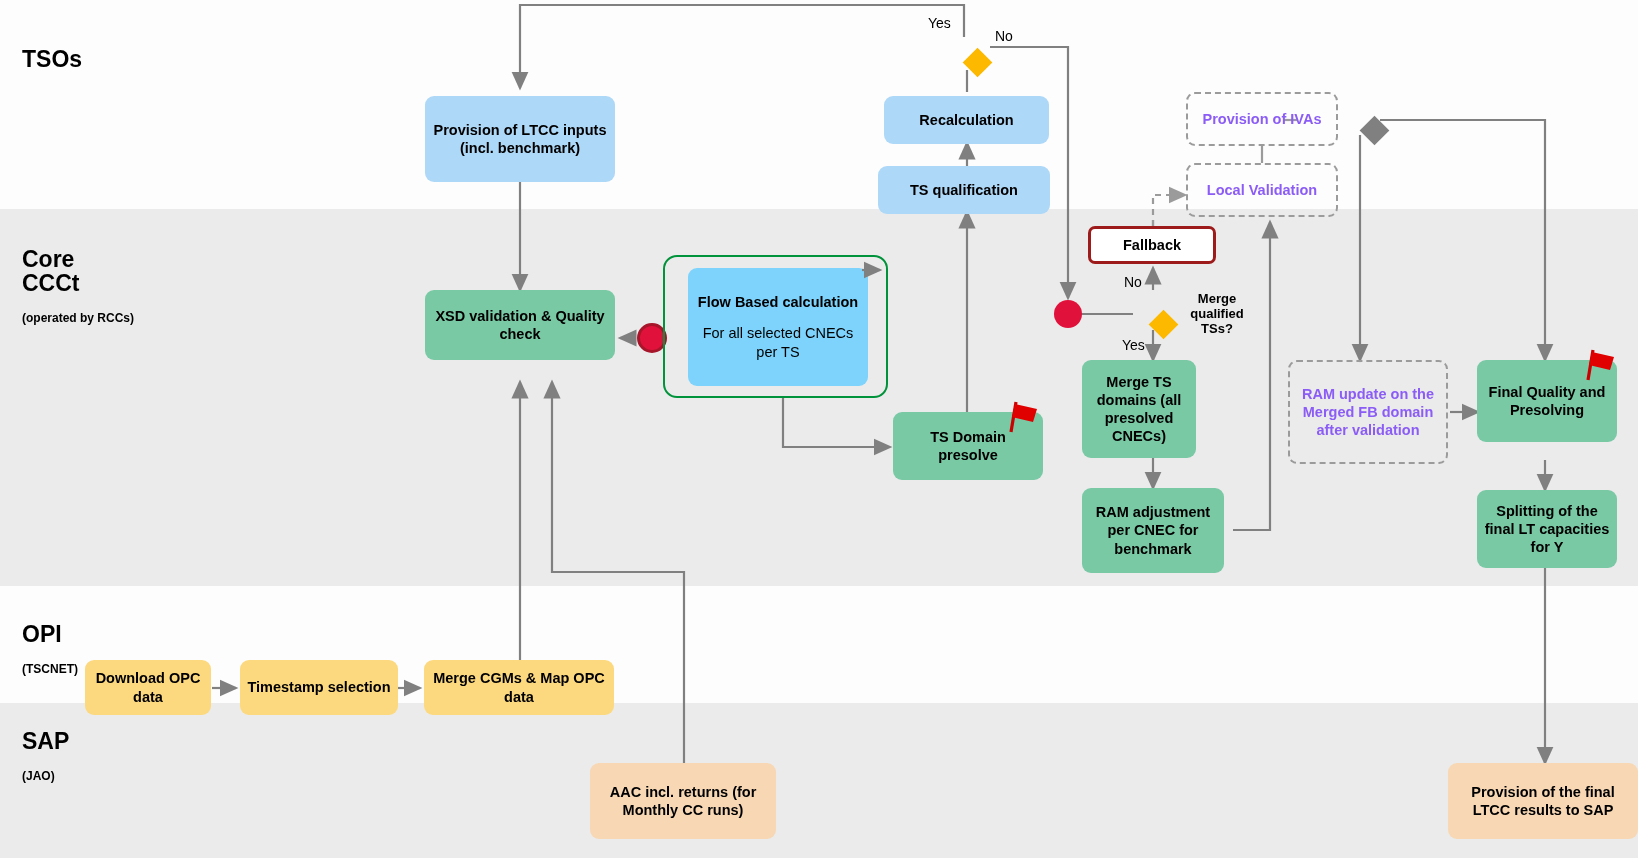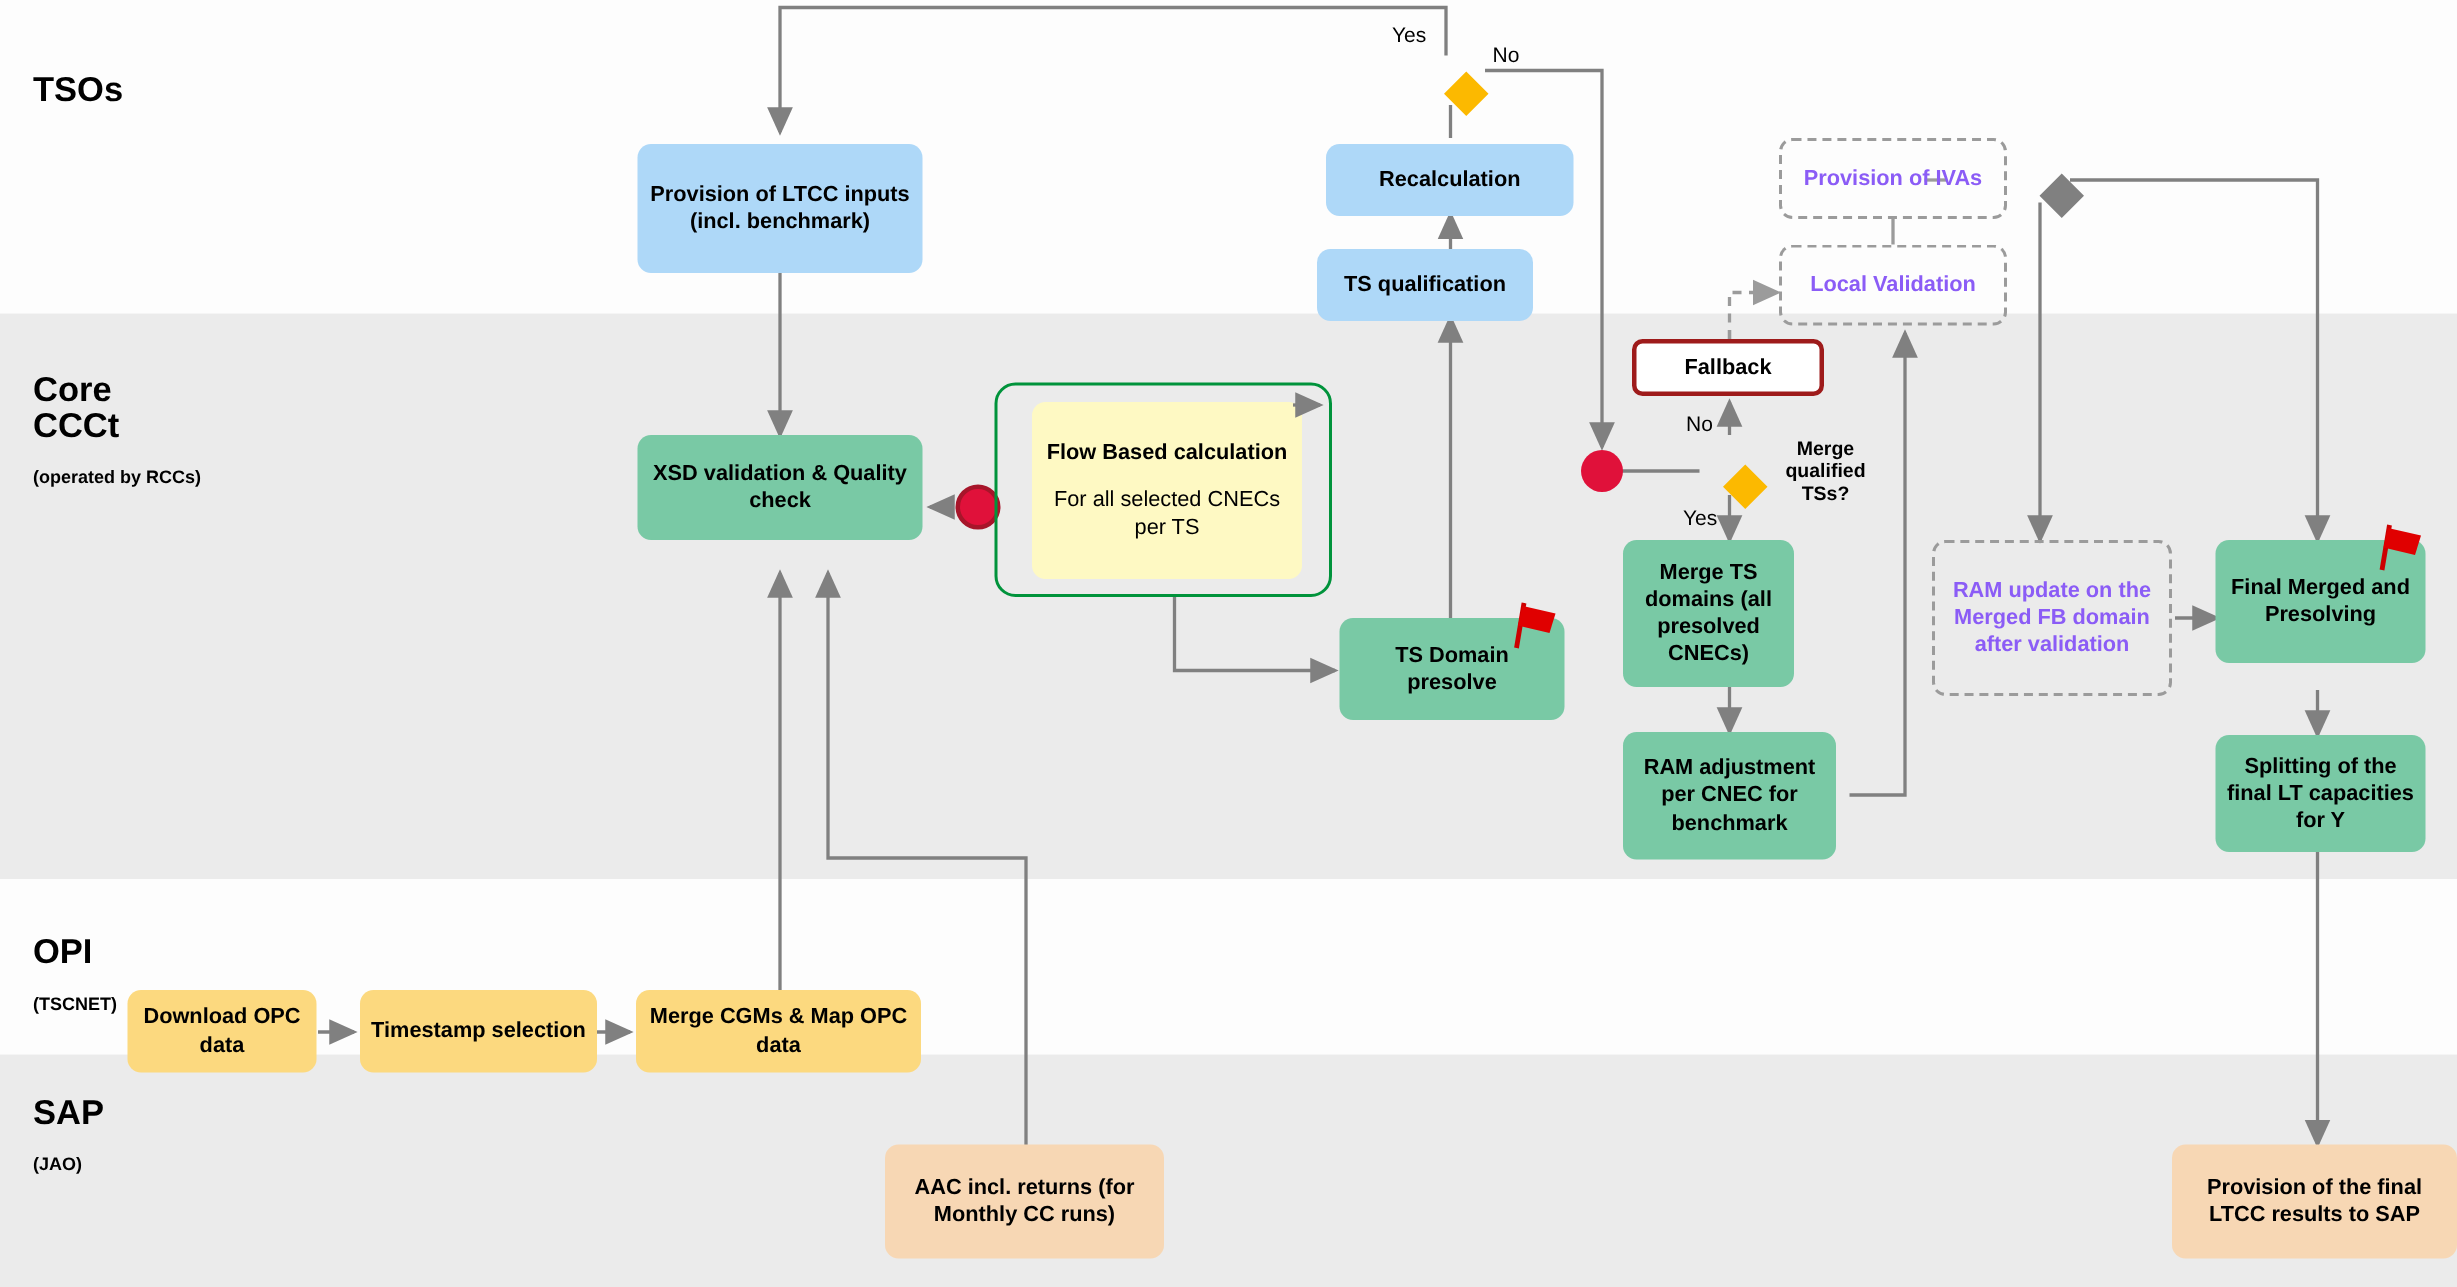--- a/index.html
+++ b/index.html
@@ -44,21 +44,21 @@
     border-radius: 9px;
     font-size: 14.5px;
     font-weight: bold;
     line-height: 1.25;
     color: #000000;
     padding: 4px 6px;
     white-space: pre-line;
   }
   .n-blue   { background: #aed8f8; }
   .n-green  { background: #79c9a5; }
-  .n-darkgreen { background: #fef9c3; }
+  .n-darkgreen { background: #7dd3fc; }
   .n-yellow { background: #fcd97f; }
   .n-peach  { background: #f7d7b4; }
   .n-dashed {
     background: transparent;
     border: 2px dashed #9b9b9b;
     color: #8b5cf6;
   }
   .n-fallback {
     background: #ffffff;
     border: 3px solid #9e1b1b;
@@ -220,21 +220,21 @@
   </svg>
 
   <div class="node n-blue" style="left:425px; top:96px; width:190px; height:86px;">
     <span>Provision of LTCC inputs (incl. benchmark)</span>
   </div>
 
   <div class="node n-blue" style="left:884px; top:96px; width:165px; height:48px;">
     <span>Recalculation</span>
   </div>
 
-  <div class="node n-blue" style="left:878px; top:166px; width:144px; height:48px;">
+  <div class="node n-blue" style="left:878px; top:166px; width:172px; height:48px;">
     <span>TS qualification</span>
   </div>
 
   <div class="node n-dashed" style="left:1186px; top:92px; width:152px; height:54px;">
     <span>Provision of IVAs</span>
   </div>
 
   <div class="node n-dashed" style="left:1186px; top:163px; width:152px; height:54px;">
     <span>Local Validation</span>
   </div>
@@ -291,21 +291,21 @@
 
   <div class="node n-green" style="left:1082px; top:488px; width:142px; height:85px;">
     <span>RAM adjustment per CNEC for benchmark</span>
   </div>
 
   <div class="node n-dashed" style="left:1288px; top:360px; width:160px; height:104px;">
     <span>RAM update on the Merged FB domain after validation</span>
   </div>
 
   <div class="node n-green" style="left:1477px; top:360px; width:140px; height:82px;">
-    <span>Final Merged and Presolving</span>
+    <span>Final Quality and Presolving</span>
   </div>
   <div class="flag" style="left:1580px; top:346px;">
     <svg width="40" height="36" viewBox="0 0 40 36">
       <path d="M8,34 L13,4" stroke="#cc0000" stroke-width="3.2" fill="none"></path>
       <path d="M12,6 L34,11 L30,24 L9,19 z" fill="#e00000"></path>
     </svg>
   </div>
 
   <div class="node n-green" style="left:1477px; top:490px; width:140px; height:78px;">
     <span>Splitting of the final LT capacities for Y</span>

